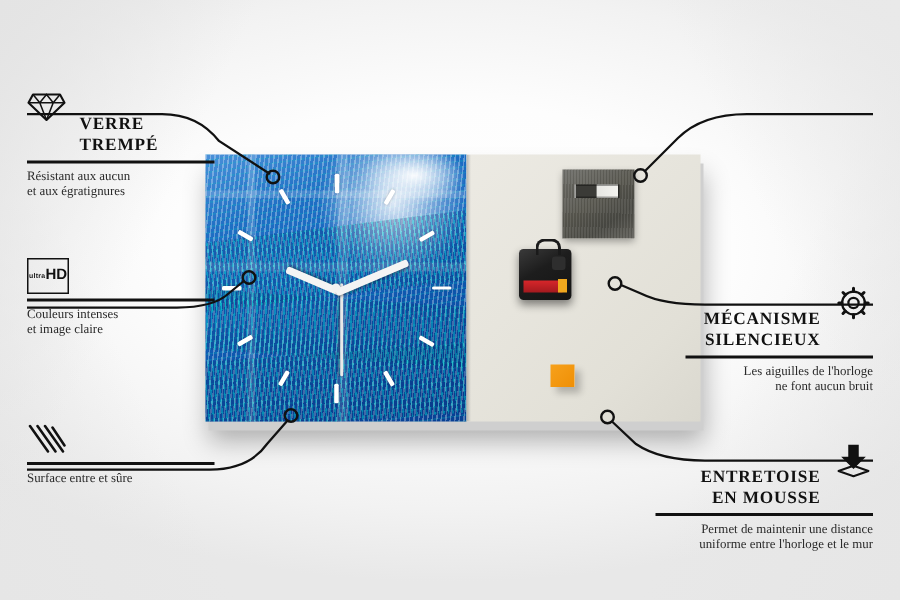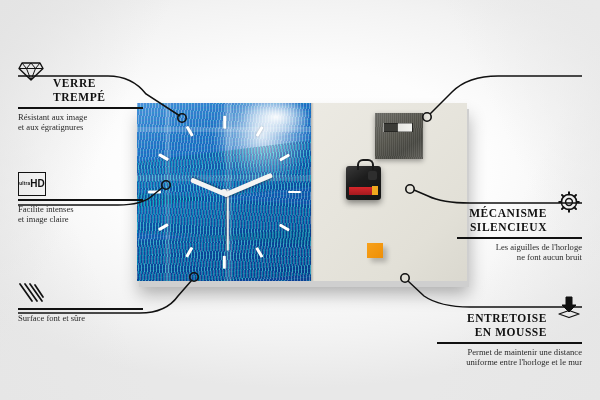--- a/index.html
+++ b/index.html
@@ -210,46 +210,46 @@
       <span class="ico">
         <svg width="26" height="22" viewBox="0 0 26 22">
           <path d="M4,3 H22 L25,8.5 L13,20 L1,8.5 Z" fill="none" stroke="#111" stroke-width="1.4" stroke-linejoin="round"></path>
           <path d="M1,8.5 H25 M4,3 L8.5,8.5 L13,20 M22,3 L17.5,8.5 L13,20 M8.5,8.5 L13,3 L17.5,8.5" fill="none" stroke="#111" stroke-width="1"></path>
         </svg>
       </span>
       <span class="title">VERRE
 TREMPÉ</span>
     </div>
     <div class="rule" style="width:125px;"></div>
-    <div class="desc">Résistant aux image
+    <div class="desc">Résistant aux aucun
 et aux égratignures</div>
   </div>
 
   <div class="callout left" style="left:18px;top:172px;width:125px;">
     <div class="head">
       <span class="hd-badge">
         <span class="u">ultra</span>
         <span class="hd">HD</span>
       </span>
     </div>
     <div class="rule" style="width:125px;"></div>
-    <div class="desc">Facilite intenses
+    <div class="desc">Couleurs intenses
 et image claire</div>
   </div>
 
   <div class="callout left" style="left:18px;top:281px;width:125px;">
     <div class="head">
       <span class="ico">
         <svg width="26" height="22" viewBox="0 0 26 22">
           <path d="M2,3 L14,20 M7,3 L19,20 M12,3 L24,20 M17,4 L25,16" fill="none" stroke="#111" stroke-width="1.7" stroke-linecap="round"></path>
         </svg>
       </span>
     </div>
     <div class="rule" style="width:125px;"></div>
-    <div class="desc">Surface font et sûre</div>
+    <div class="desc">Surface entre et sûre</div>
   </div>
 
 
   <div class="callout right" style="left:457px;top:170px;width:125px;">
     <div class="head">
       <span class="title">MÉCANISME
 SILENCIEUX</span>
       <span class="ico">
         <svg width="26" height="24" viewBox="0 0 26 24">
           <g fill="none" stroke="#111" stroke-width="1.5">

